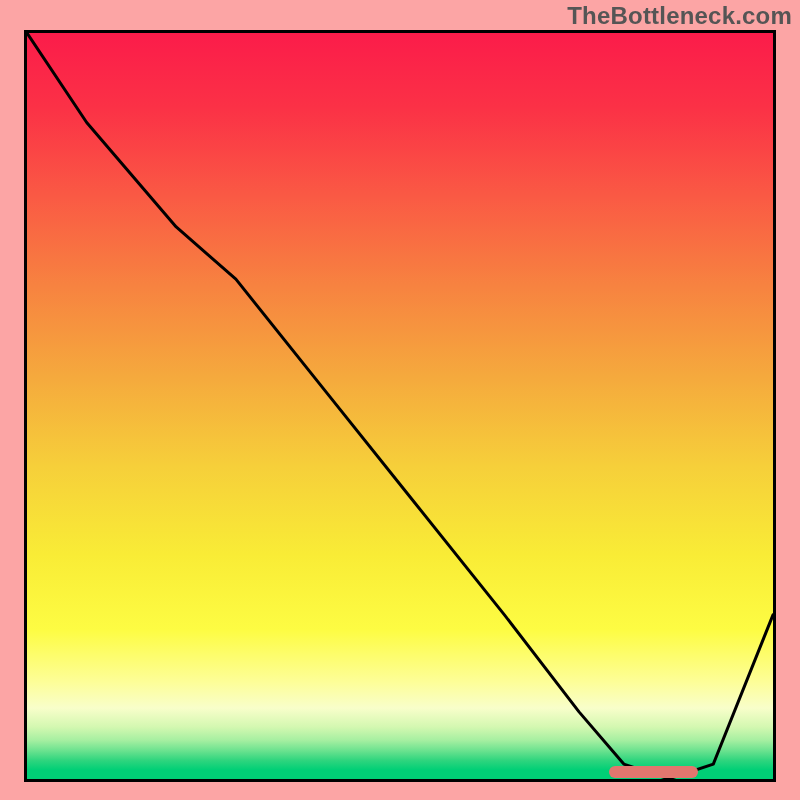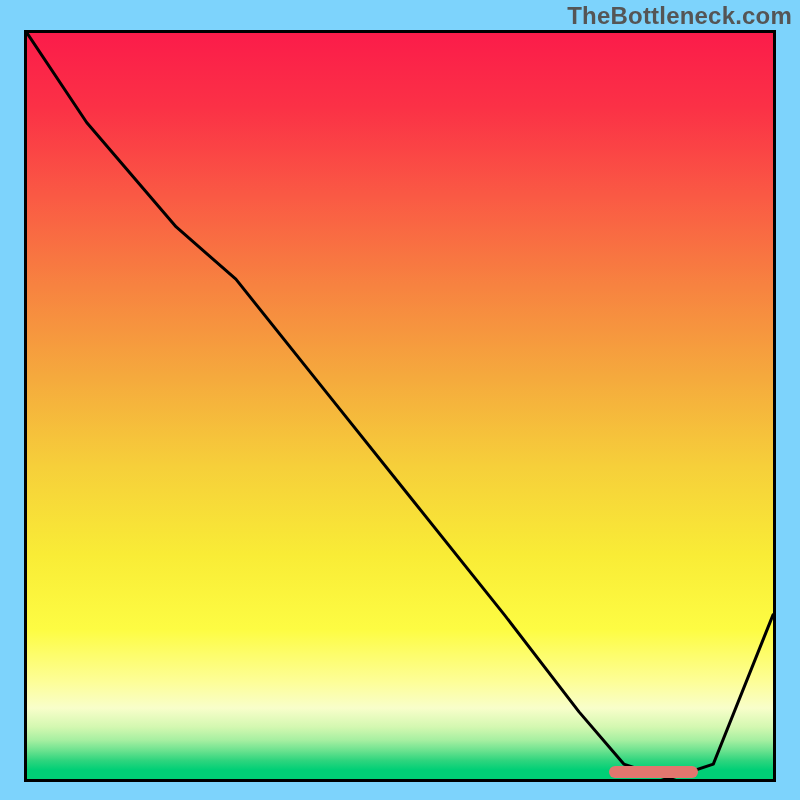--- a/index.html
+++ b/index.html
@@ -7,21 +7,21 @@
     padding: 0;
     width: 800px;
     height: 800px;
     background: #000;
     overflow: hidden;
   }
   .frame {
     position: relative;
     width: 800px;
     height: 800px;
-    background: #7dd3fc;
+    background: #fca5a5;
   }
   .watermark {
     position: absolute;
     top: 2px;
     right: 8px;
     color: #555;
     font-family: Arial, Helvetica, sans-serif;
     font-size: 24px;
     font-weight: 600;
     letter-spacing: 0.2px;

